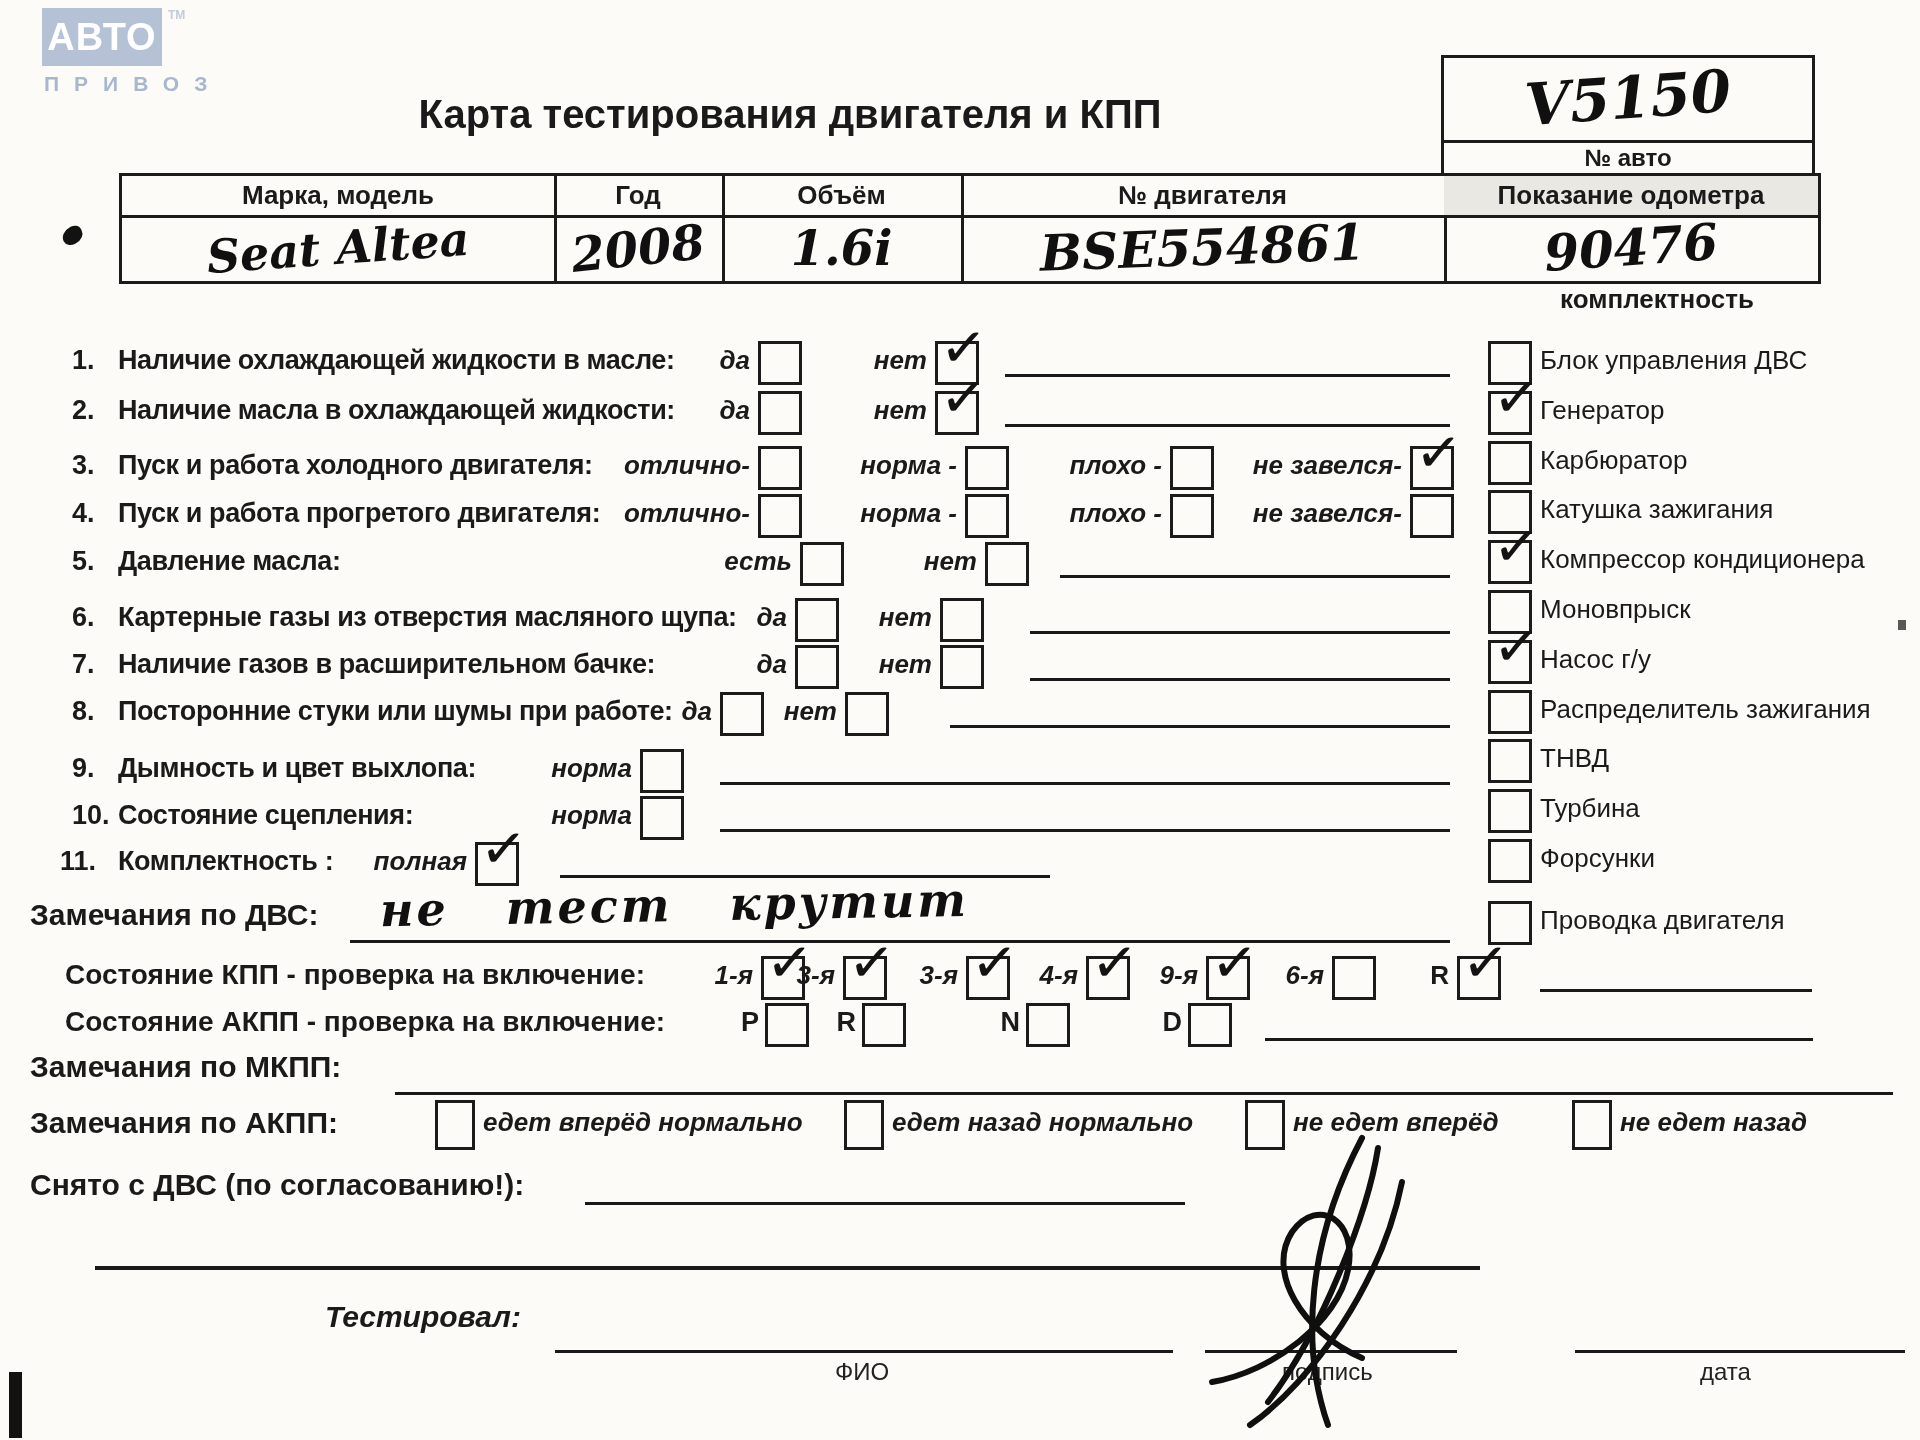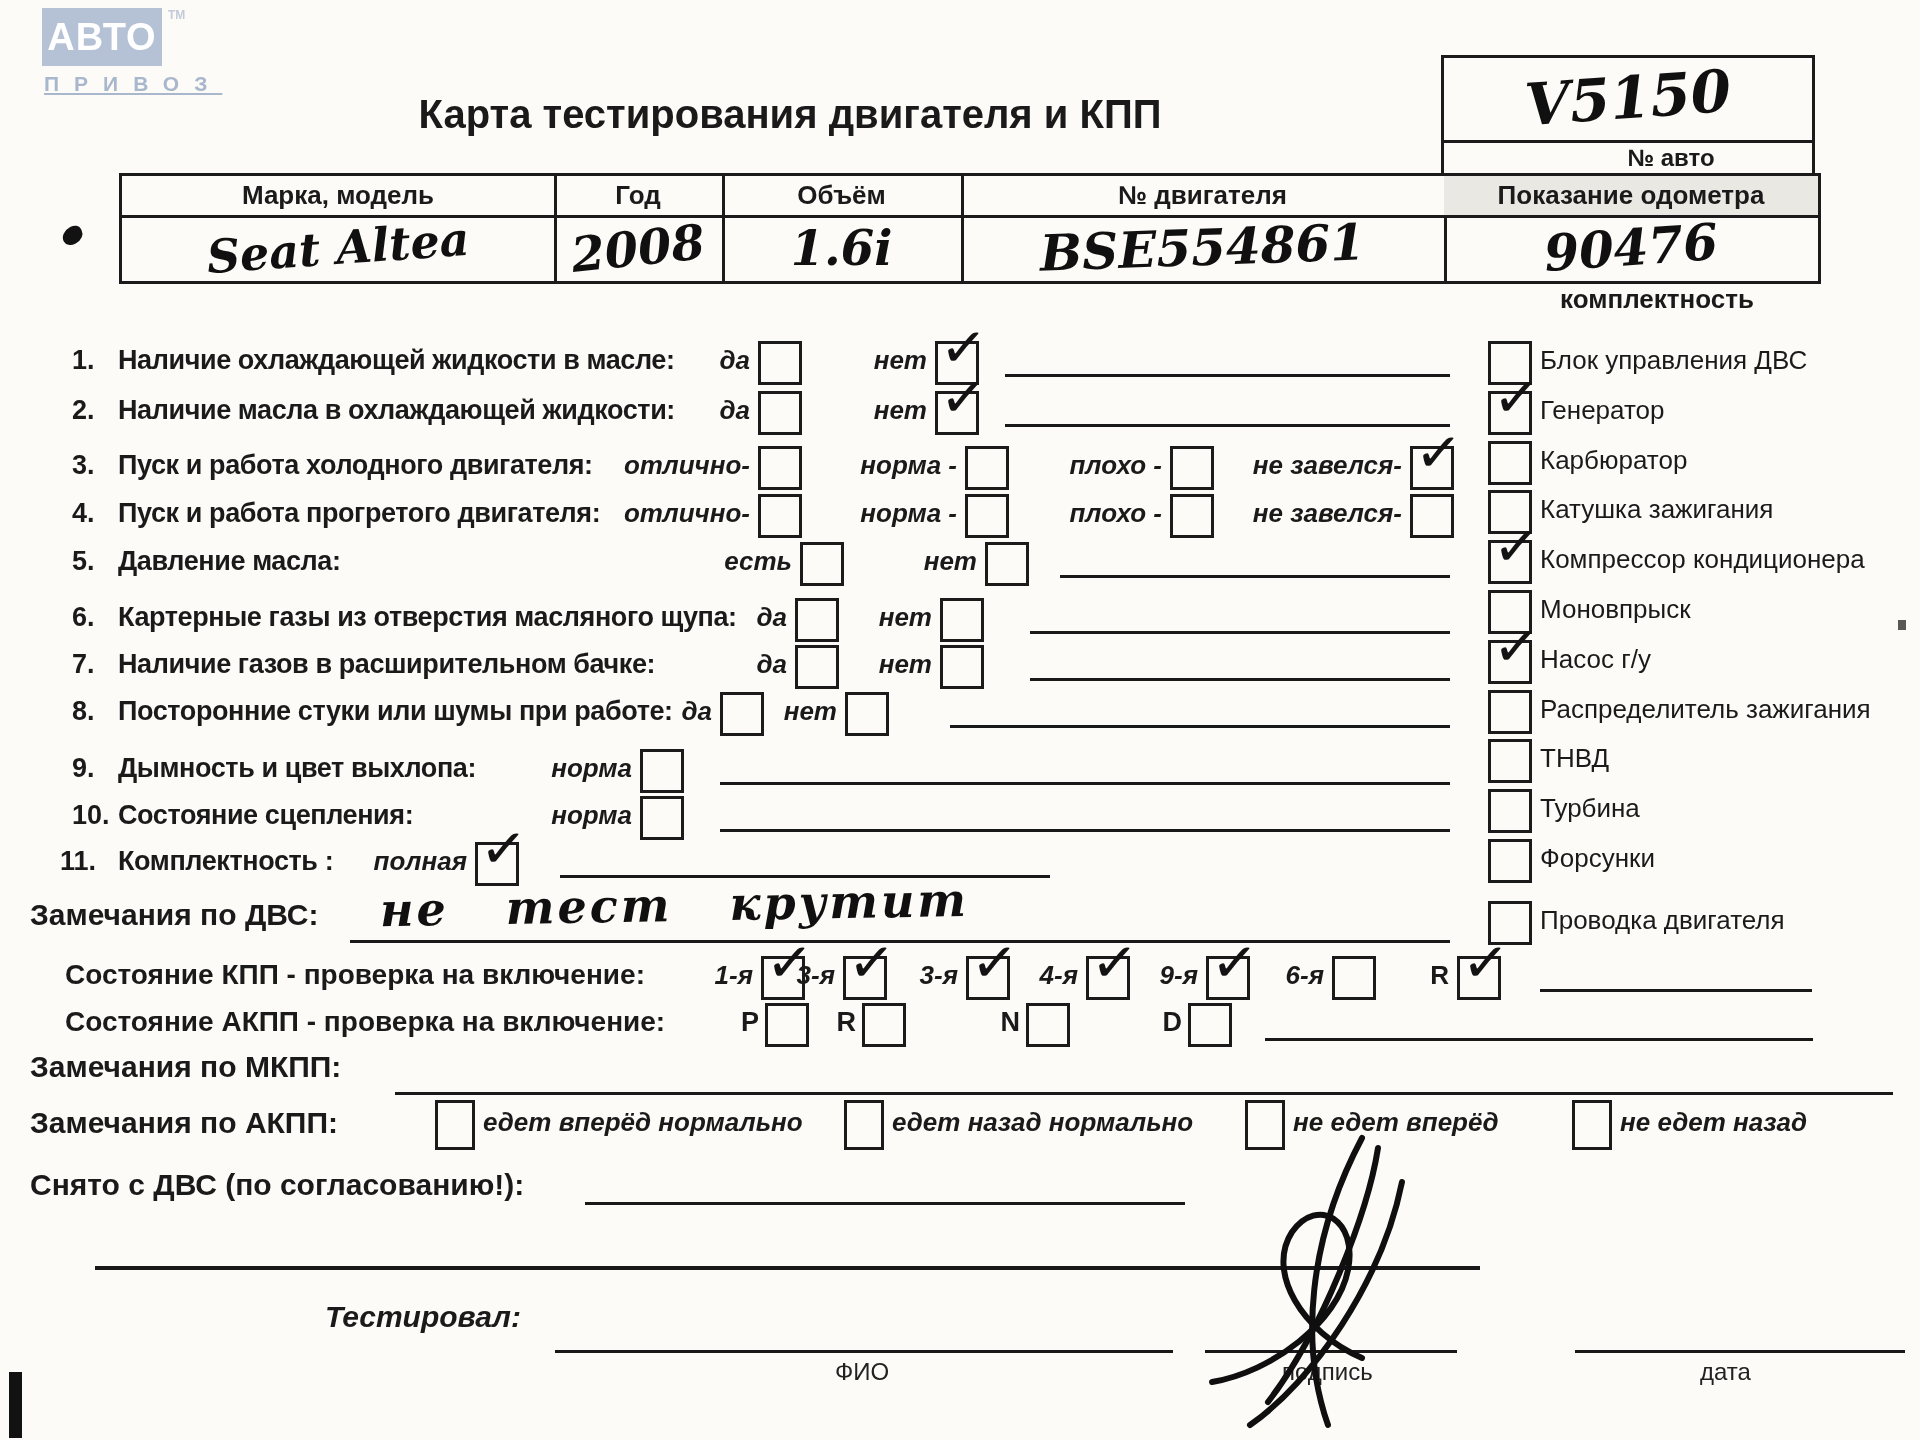--- a/index.html
+++ b/index.html
@@ -29,30 +29,30 @@
 </head>
 <body>
 
 <div class="page">
 
   <div class="abs" style="left:42px;top:8px;width:200px;height:90px;">
     <div class="abs" style="left:0;top:0;width:120px;height:58px;background:#b5c1d4;text-align:center;">
       <span style="font-weight:bold;font-size:38px;line-height:58px;color:#ffffff;letter-spacing:1px;">АВТО</span>
     </div>
     <span class="abs" style="left:126px;top:0;font-size:12px;color:#c3cbd8;font-weight:bold;">TM</span>
-    <span class="abs" style="left:2px;top:64px;font-size:21px;color:#a9b7cd;letter-spacing:15px;font-weight:bold;text-decoration:underline;">ПРИВОЗ</span>
+    <span class="abs" style="left:2px;top:64px;font-size:21px;color:#a9b7cd;letter-spacing:15px;font-weight:bold;">ПРИВОЗ</span>
   </div>
   <div class="speck" style="left:62px;top:227px;width:21px;height:17px;border-radius:60% 40% 55% 45%;transform:rotate(-28deg);"></div>
 
   <div class="abs" style="left:390px;top:92px;width:800px;text-align:center;font-weight:bold;font-size:40px;">Карта тестирования двигателя и КПП</div>
 
   <div class="abs" style="left:1441px;top:55px;width:374px;height:118px;border:3px solid #1b1b1b;border-bottom:none;box-sizing:border-box;">
     <div class="abs hand" style="left:0;top:6px;width:100%;text-align:center;font-size:58px;transform:rotate(-4deg);">V5150</div>
     <div class="abs" style="left:0;top:82px;width:100%;height:3px;background:#1b1b1b;"></div>
-    <div class="abs" style="left:0;top:85px;width:100%;text-align:center;font-weight:bold;font-size:24px;line-height:30px;margin-left:43px;">№ авто</div>
+    <div class="abs" style="left:0;top:85px;width:100%;text-align:center;font-weight:bold;font-size:24px;line-height:30px;">№ авто</div>
   </div>
 
   <div class="abs" style="left:119px;top:173px;width:1696px;height:105px;border:3px solid #1b1b1b;box-sizing:content-box;">
     <div class="abs" style="left:0;top:39px;width:100%;height:3px;background:#1b1b1b;"></div>
     <div class="vdiv" style="left:432px;"></div>
     <div class="vdiv" style="left:600px;"></div>
     <div class="vdiv" style="left:839px;"></div>
     <div class="vdiv" style="left:1322px;"></div>
     <div class="hdr" style="left:0;top:0;width:432px;">Марка, модель</div>
     <div class="hdr" style="left:432px;top:0;width:168px;">Год</div>

